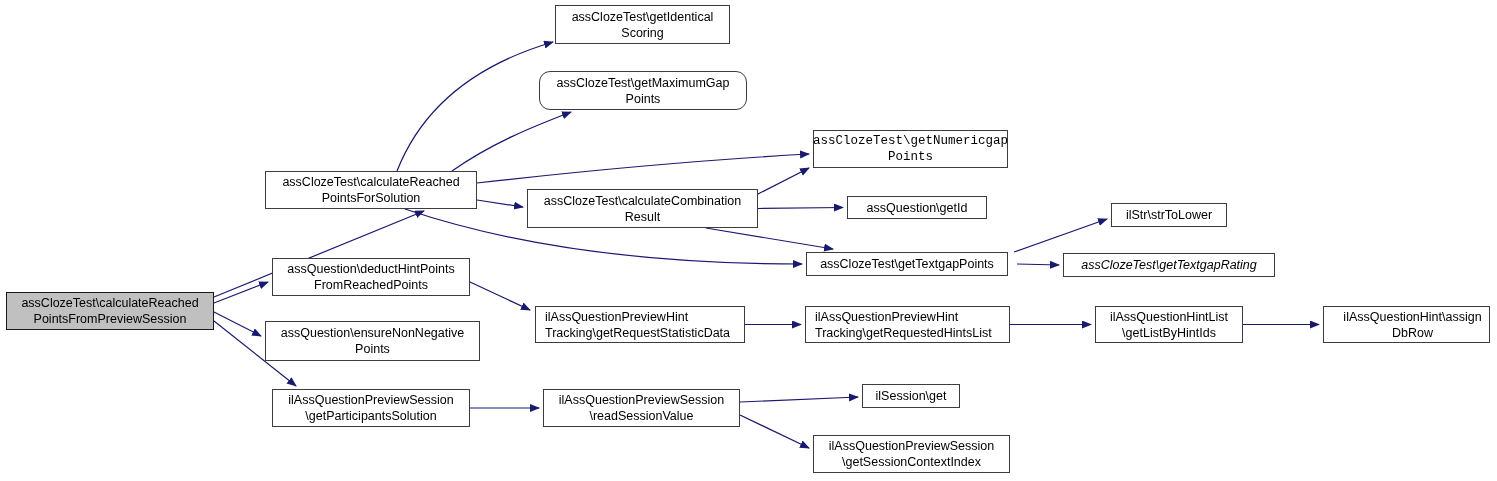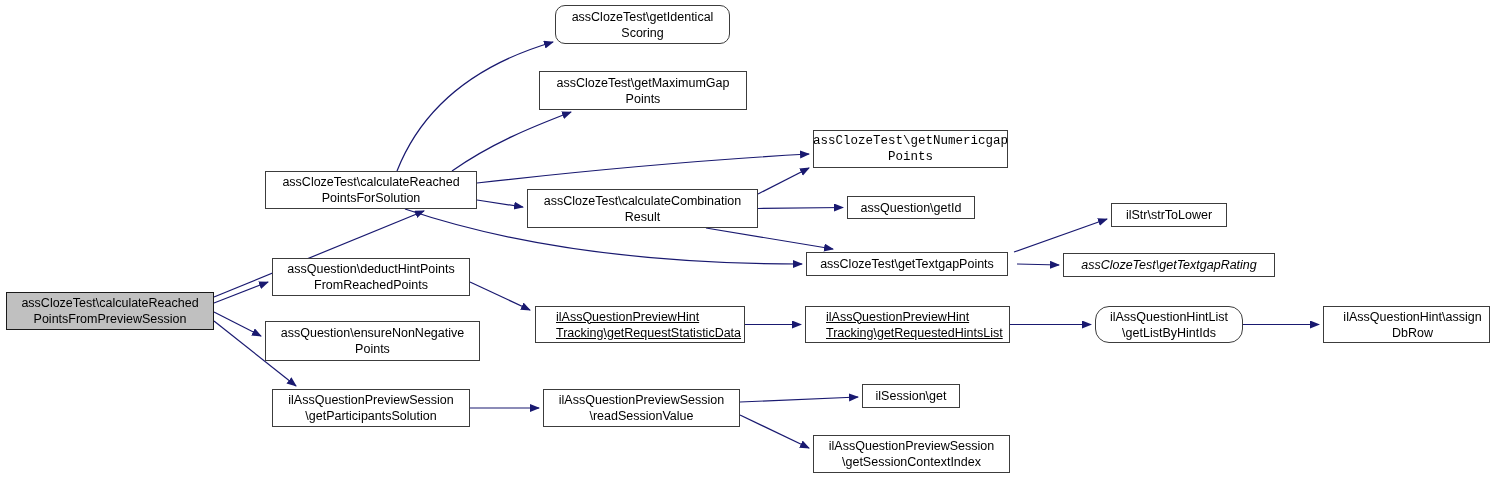--- a/index.html
+++ b/index.html
@@ -27,22 +27,21 @@
     justify-content: center;
     text-align: center;
     white-space: pre-line;
     font-size: 12.5px;
     line-height: 16px;
     cursor: default;
   }
   .node.left {
     justify-content: flex-start;
     text-align: left;
-    padding-left: 20px;
-    text-decoration: underline;
+    padding-left: 9px;
   }
   .node.root {
     background: var(--rootFill, #c0c0c0);
     border-width: 1.6px;
     border-color: #1a1a1a;
   }
 </style>
 </head>
 <body>
 
@@ -81,37 +80,37 @@
       <div class="node root" style="left: 6px; top: 292px; width: 208px; height: 38px;">assClozeTest\calculateReached
 PointsFromPreviewSession</div>
       <div class="node" style="left: 265px; top: 171px; width: 212px; height: 38px;">assClozeTest\calculateReached
 PointsForSolution</div>
       <div class="node" style="left: 272px; top: 258px; width: 198px; height: 38px;">assQuestion\deductHintPoints
 FromReachedPoints</div>
       <div class="node" style="left: 265px; top: 321px; width: 215px; height: 40px;">assQuestion\ensureNonNegative
 Points</div>
       <div class="node" style="left: 272px; top: 389px; width: 198px; height: 38px;">ilAssQuestionPreviewSession
 \getParticipantsSolution</div>
-      <div class="node" style="left: 555px; top: 5px; width: 175px; height: 39px; border-radius: 10px;">assClozeTest\getIdentical
+      <div class="node" style="left: 555px; top: 5px; width: 175px; height: 39px;">assClozeTest\getIdentical
 Scoring</div>
-      <div class="node" style="left: 539px; top: 71px; width: 208px; height: 39px;">assClozeTest\getMaximumGap
+      <div class="node" style="left: 539px; top: 71px; width: 208px; height: 39px; border-radius: 11px;">assClozeTest\getMaximumGap
 Points</div>
       <div class="node" style="left: 527px; top: 189px; width: 231px; height: 39px;">assClozeTest\calculateCombination
 Result</div>
       <div class="node" style="left: 813px; top: 130px; width: 195px; height: 38px; font-family: Liberation Mono, monospace;">assClozeTest\getNumericgap
 Points</div>
-      <div class="node" style="left: 847px; top: 196px; width: 128px; height: 23px;">assQuestion\getId</div>
+      <div class="node" style="left: 847px; top: 196px; width: 140px; height: 23px;">assQuestion\getId</div>
       <div class="node" style="left: 806px; top: 252px; width: 202px; height: 24px;">assClozeTest\getTextgapPoints</div>
       <div class="node" style="left: 1111px; top: 203px; width: 116px; height: 24px;">ilStr\strToLower</div>
       <div class="node" style="left: 1063px; top: 253px; width: 212px; height: 24px; font-style: italic;">assClozeTest\getTextgapRating</div>
       <div class="node left" style="left: 535px; top: 306px; width: 210px; height: 37px;">ilAssQuestionPreviewHint
 Tracking\getRequestStatisticData</div>
       <div class="node left" style="left: 805px; top: 306px; width: 205px; height: 37px;">ilAssQuestionPreviewHint
 Tracking\getRequestedHintsList</div>
-      <div class="node" style="left: 1095px; top: 306px; width: 148px; height: 37px; border-radius: 14px;">ilAssQuestionHintList
+      <div class="node" style="left: 1095px; top: 306px; width: 148px; height: 37px;">ilAssQuestionHintList
 \getListByHintIds</div>
       <div class="node" style="left: 1323px; top: 306px; width: 167px; height: 37px; padding-left: 12px;">ilAssQuestionHint\assign
 DbRow</div>
       <div class="node" style="left: 543px; top: 389px; width: 197px; height: 38px;">ilAssQuestionPreviewSession
 \readSessionValue</div>
       <div class="node" style="left: 862px; top: 384px; width: 98px; height: 24px;">ilSession\get</div>
       <div class="node" style="left: 813px; top: 435px; width: 197px; height: 38px;">ilAssQuestionPreviewSession
 \getSessionContextIndex</div>
     </div>
 </div>

